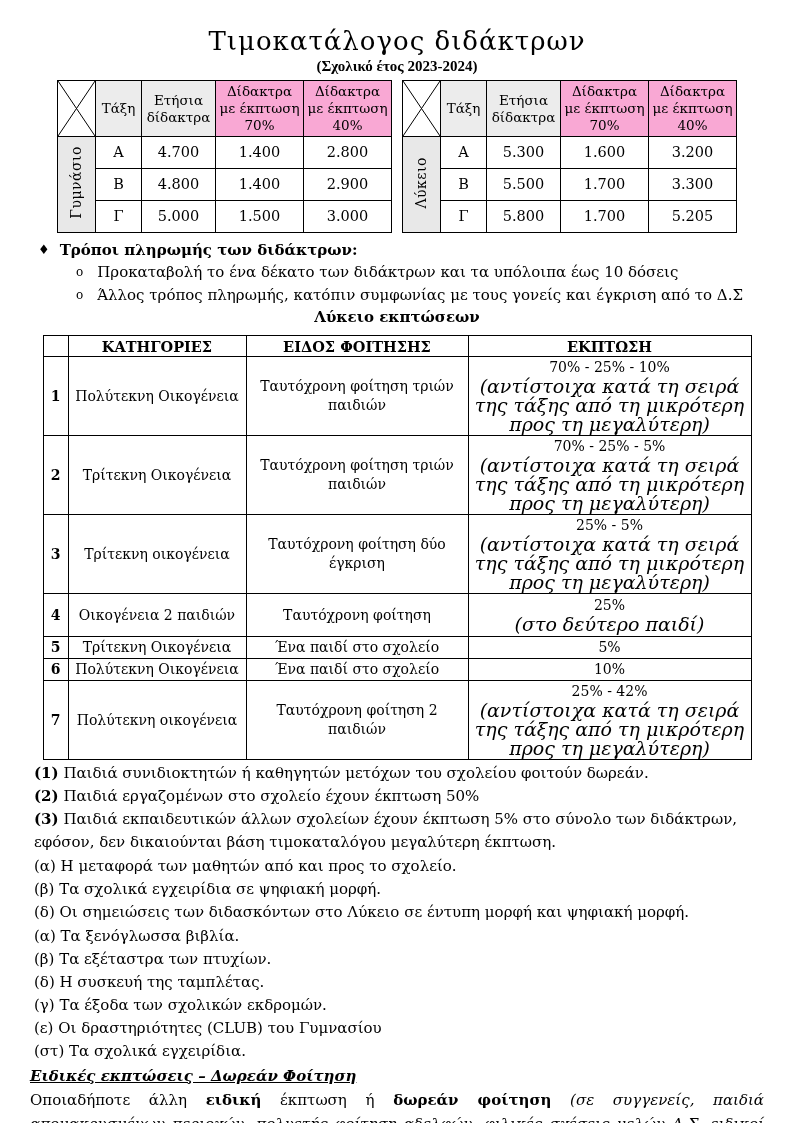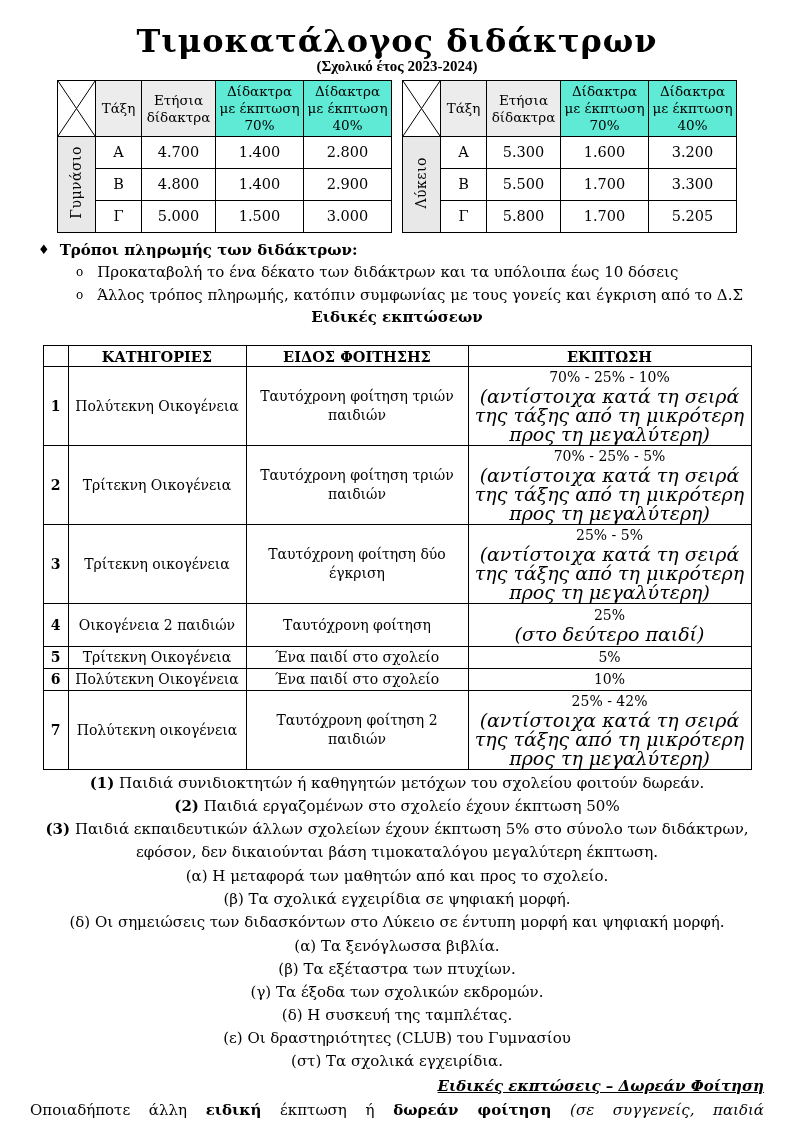--- a/index.html
+++ b/index.html
@@ -7,77 +7,77 @@
     width:794px;height:1123px;
     font-family:"DejaVu Serif","Liberation Serif",serif;
     color:#000;
     font-size:15px;
     line-height:23px;
     overflow:hidden;
   }
   .page{padding:26px 30px 0 30px;box-sizing:border-box;}
 
   .title{
-    text-align:center;font-weight:bold;font-size:32px;line-height:30px;
+    text-align:center;font-weight:normal;font-size:26px;line-height:30px;
     letter-spacing:1px;
   }
   .subtitle{
     text-align:center;font-weight:bold;font-size:15px;line-height:20px;margin-bottom:4px;
     font-family:"Liberation Serif","DejaVu Serif",serif;
   }
 
   
   .fee-tables{display:flex;justify-content:space-between;margin:2px 27px 6px 27px;}
   table{border-collapse:collapse;}
   .fee-table{width:334px;table-layout:fixed;}
   .fee-table td,.fee-table th{
     border:1px solid #000;text-align:center;vertical-align:middle;
     font-weight:normal;font-size:13.5px;line-height:17px;padding:2px 2px;
   }
   .fee-table .corner{background:#fff;padding:0;position:relative;}
   .fee-table .corner svg{display:block;width:100%;height:100%;position:absolute;top:0;left:0;}
   .fee-table .hdr-light{background:#ececec;}
-  .fee-table .hdr-dark{background:#5eead4;}
+  .fee-table .hdr-dark{background:#f9a8d4;}
   .fee-table .hdr-row{height:54px;}
   .fee-table .data-row{height:32px;}
   .fee-table .data-row td{font-size:14.5px;}
   .level-cell{background:#e8e8e8;padding:0;}
   .level-label{
     writing-mode:vertical-rl;transform:rotate(180deg);
     display:inline-block;font-size:14px;letter-spacing:.5px;
   }
 
   
   .payment{margin:4px 0 0 8px;}
   .payment-head{display:flex;gap:10px;font-weight:bold;line-height:22px;}
   .payment-head .diamond{font-size:13px;line-height:22px;}
   .payment-item{display:flex;gap:14px;margin-left:38px;line-height:23px;}
   .payment-item .omark{font-size:12px;line-height:23px;}
 
   .section-center-bold{text-align:center;font-weight:bold;line-height:20px;}
 
   
-  .disc-table{width:708px;margin:18px auto 2px auto;table-layout:fixed;}
+  .disc-table{width:708px;margin:8px auto 2px auto;table-layout:fixed;}
   .disc-table td,.disc-table th{
     border:1px solid #000;text-align:center;vertical-align:middle;
     font-size:14px;line-height:19px;padding:1px 3px;
   }
   .disc-table th{font-weight:bold;font-size:14.5px;height:20px;padding:0 3px;}
   .disc-table .num{font-weight:bold;}
   .disc-note{font-style:italic;font-size:19px;line-height:19px;}
   .row-tall td{height:60px;}
   .row-mid td{height:40px;}
   .row-short td{height:17px;}
 
   
-  .notes,.plist{margin:1px 11px;text-align:center;}
+  .notes,.plist{margin:1px 4px;}
   .note-line .nnum{font-weight:bold;}
   .heading-left{font-weight:bold;text-decoration:underline;}
   .heading-center-italic{
-    text-align:right;font-weight:bold;font-style:italic;text-decoration:underline;line-height:24px;
+    text-align:left;font-weight:bold;font-style:italic;text-decoration:underline;line-height:24px;
   }
   .special-par{text-align:justify;line-height:24px;}
   .special-par .b{font-weight:bold;margin-top:48px;}
   .special-par .i{font-style:italic;}
 </style>
 </head>
 <body>
 
 <div class="page">
 
@@ -185,21 +185,21 @@
     <div class="payment-item">
       <span class="omark">o</span>
       <span>Προκαταβολή το ένα δέκατο των διδάκτρων  και τα υπόλοιπα έως 10 δόσεις</span>
     </div>
     <div class="payment-item">
       <span class="omark">o</span>
       <span>Άλλος τρόπος πληρωμής, κατόπιν συμφωνίας με τους γονείς και έγκριση από το Δ.Σ</span>
     </div>
   </div>
 
-  <div class="section-center-bold">Ειδικές  εκπτώσεων</div>
+  <div class="section-center-bold">Λύκειο  εκπτώσεων</div>
 
   <table class="disc-table">
     <colgroup>
         <col style="width:25px">
         <col style="width:178px">
         <col style="width:222px">
         <col style="width:283px">
       </colgroup>
     <tbody>
         <tr>
@@ -276,22 +276,22 @@
 
   <div class="plist">
     <div>(α) Η μεταφορά των μαθητών από και προς το σχολείο.</div>
     <div>(β) Τα σχολικά εγχειρίδια σε ψηφιακή μορφή.</div>
     <div>(δ) Οι σημειώσεις των διδασκόντων στο Λύκειο σε έντυπη μορφή και ψηφιακή μορφή.</div>
   </div>
 
   <div class="plist">
     <div>(α) Τα ξενόγλωσσα βιβλία.</div>
     <div>(β) Τα εξέταστρα των πτυχίων.</div>
+    <div>(δ) Η συσκευή της ταμπλέτας.</div>
     <div>(γ) Τα έξοδα των σχολικών εκδρομών.</div>
-    <div>(δ) Η συσκευή της ταμπλέτας.</div>
     <div>(ε) Οι δραστηριότητες (CLUB) του Γυμνασίου</div>
     <div>(στ) Τα σχολικά εγχειρίδια.</div>
   </div>
 
   <div class="heading-center-italic">Ειδικές εκπτώσεις – Δωρεάν Φοίτηση</div>
   <div class="special-par"><span>Οποιαδήποτε άλλη </span><span class="b">ειδική</span><span> έκπτωση ή </span><span class="b">δωρεάν φοίτηση</span><span class="i"> (σε συγγενείς, παιδιά απομακρυσμένων περιοχών, πολυετής φοίτηση αδελφών, φιλικές σχέσεις μελών Δ.Σ, ειδικοί συνεργάτες του σχολείου, οικονομικοί λόγοι κ.λ.π )</span></div>
 
 </div>
 
 </body></html>

